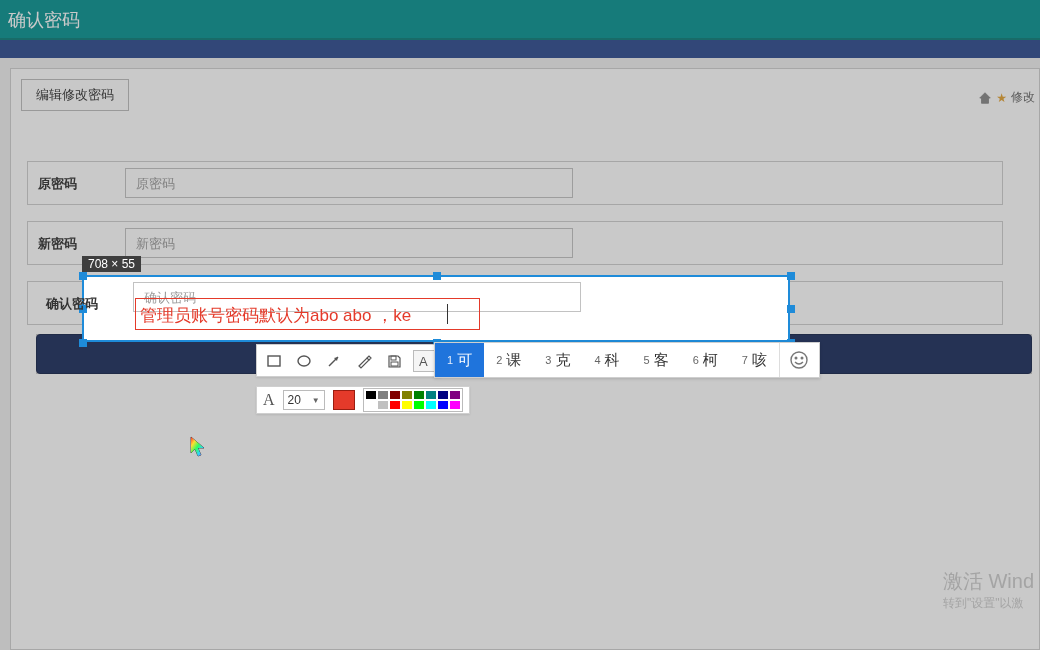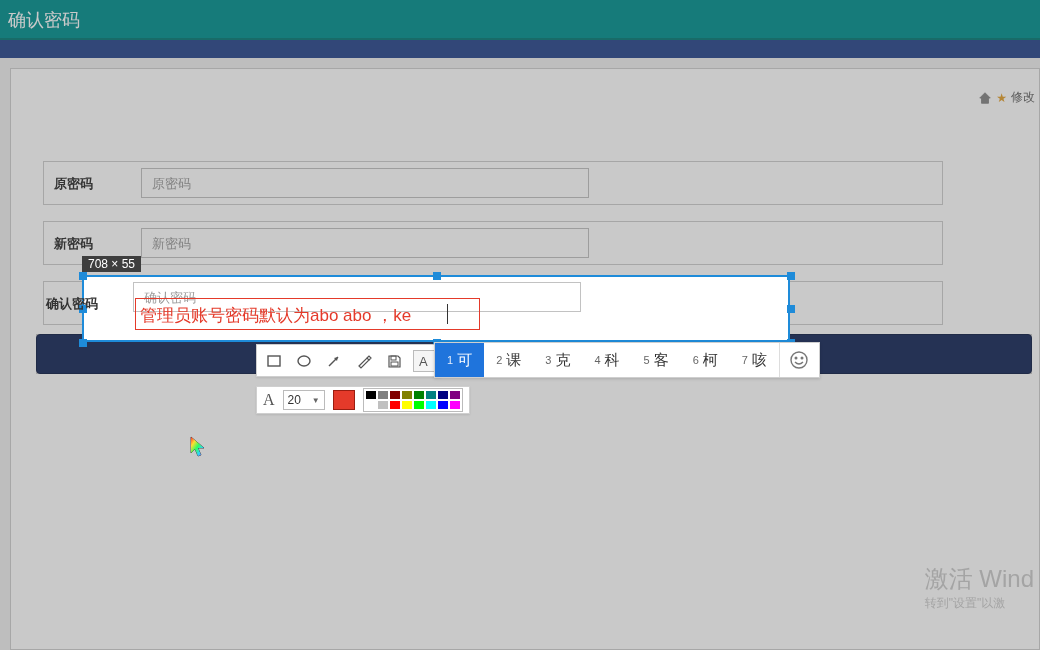--- a/index.html
+++ b/index.html
@@ -54,23 +54,23 @@
   font-size: 12px;
   color: #666;
   display: flex; align-items: center; gap: 4px;
 }
 .home-icn { display:inline-block; width:14px; height:14px; }
 .home-icn svg path { fill:#888; stroke:#888; }
 .star-icn { color: #e3a233; font-size: 12px; }
 
 .form-row {
   position: absolute;
-  left: 32px;
+  left: 16px;
   height: 44px;
-  width: 900px;
+  width: 976px;
   border: 1px solid #cfcfcf;
   background: #fff;
 }
 .form-label {
   position: absolute;
   left: 10px; top: 0; height: 44px; line-height: 44px;
   font-size: 13px; color: #333; font-weight: 600;
 }
 .form-input {
   position: absolute;
@@ -260,39 +260,40 @@
   font-size: 13px; color: #333; font-weight: 600;
 }
 
 
 .watermark {
   position: absolute;
   right: 6px; bottom: 38px;
   color: rgba(160,160,160,0.9);
   text-align: left;
 }
-.watermark .l1 { font-size: 24px; }
+.watermark .l1 { font-size: 20px; }
 .watermark .l2 { font-size: 12px; }
 
 
 .rainbow-cursor {
   position: absolute;
   left: 190px; top: 436px;
   width: 18px; height: 22px;
 }
 </style>
 </head>
 <body>
 
 <div class="topbar">
   <span>确认密码</span>
 </div>
 <div class="bluebar"></div>
 
 <div class="main-panel">
+  <button class="edit-btn">编辑修改密码</button>
 
   <div class="breadcrumb-right">
     <span class="home-icn">
       <svg viewBox="0 0 16 16" width="14" height="14">
           <path d="M2 8 L8 2 L14 8 L12 8 L12 14 L4 14 L4 8 Z"></path>
         </svg>
     </span>
     <span class="star-icn">★</span>
     <span>修改</span>
   </div>

